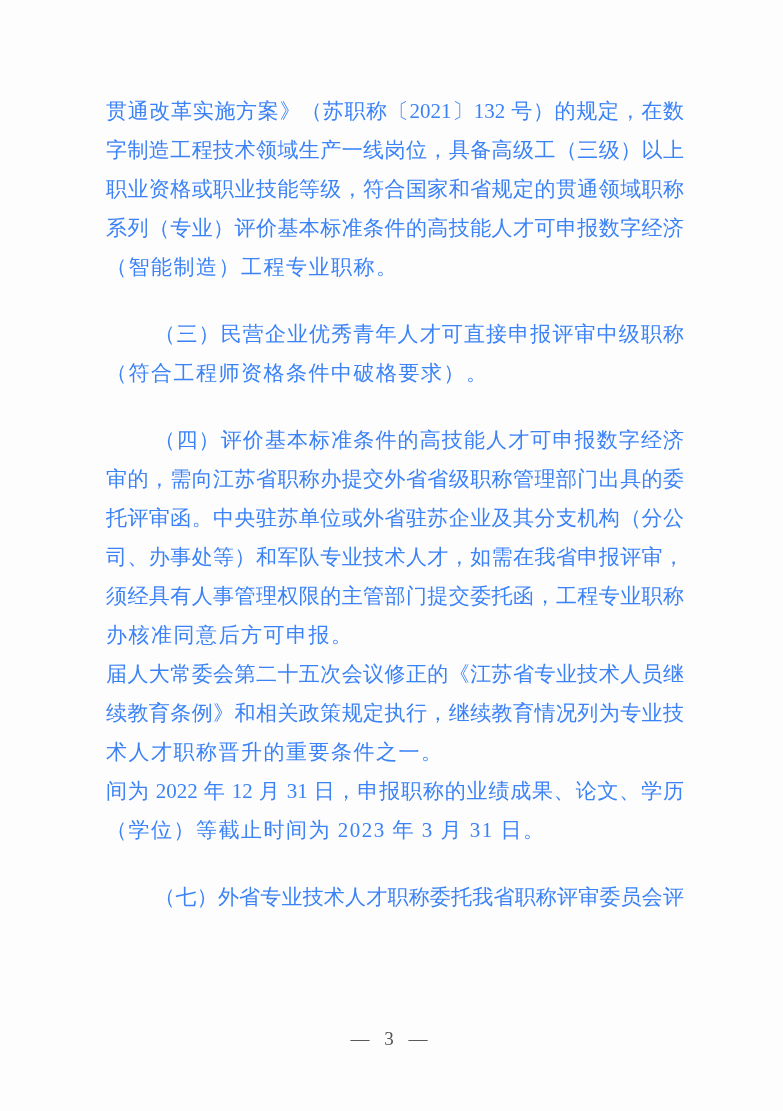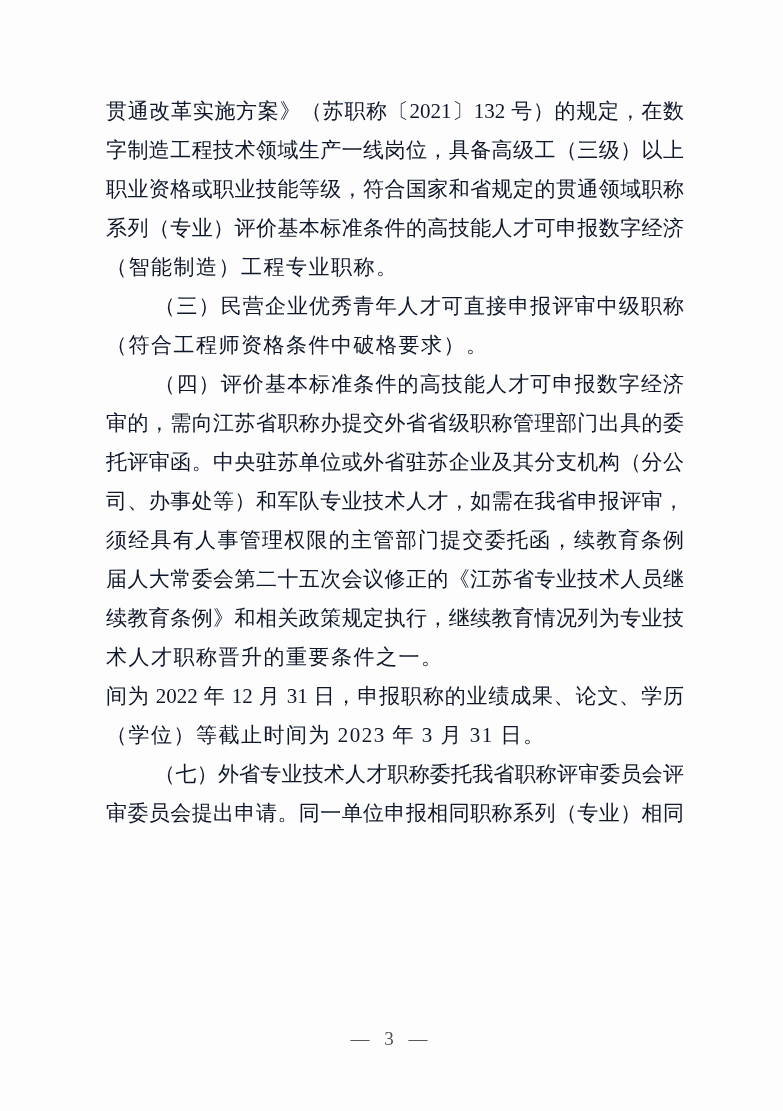--- a/index.html
+++ b/index.html
@@ -33,52 +33,53 @@
     overflow: visible;
     letter-spacing: 1.5px;
   }
   .line.full {
     letter-spacing: 0;
     text-align: justify;
     text-align-last: justify;
   }
   .line.indent {
     text-indent: 2.3em;
+    margin-top: 28px;
   }
   .page-number {
     position: absolute;
     left: 0;
     top: 1024px;
     width: 783px;
     height: 30px;
     line-height: 30px;
     text-align: center;
     font-size: 19px;
     letter-spacing: 5px;
   }
 </style>
 </head>
 <body style="background: rgb(253, 253, 253);">
 
 <div class="scan-page">
-  <div class="text-block" style="color: #0f172a;">
+  <div class="text-block" style="color: #3b82f6;">
       <div class="line full">贯通改革实施方案》（苏职称〔2021〕132 号）的规定，在数</div>
       <div class="line full">字制造工程技术领域生产一线岗位，具备高级工（三级）以上</div>
       <div class="line full">职业资格或职业技能等级，符合国家和省规定的贯通领域职称</div>
       <div class="line full">系列（专业）评价基本标准条件的高技能人才可申报数字经济</div>
       <div class="line">（智能制造）工程专业职称。</div>
       <div class="line full indent">（三）民营企业优秀青年人才可直接申报评审中级职称</div>
       <div class="line">（符合工程师资格条件中破格要求）。</div>
       <div class="line full indent">（四）评价基本标准条件的高技能人才可申报数字经济</div>
       <div class="line full">审的，需向江苏省职称办提交外省省级职称管理部门出具的委</div>
       <div class="line full">托评审函。中央驻苏单位或外省驻苏企业及其分支机构（分公</div>
       <div class="line full">司、办事处等）和军队专业技术人才，如需在我省申报评审，</div>
-      <div class="line full">须经具有人事管理权限的主管部门提交委托函，续教育条例</div>
+      <div class="line full">须经具有人事管理权限的主管部门提交委托函，工程专业职称</div>
+      <div class="line">办核准同意后方可申报。</div>
       <div class="line full">届人大常委会第二十五次会议修正的《江苏省专业技术人员继</div>
       <div class="line full">续教育条例》和相关政策规定执行，继续教育情况列为专业技</div>
       <div class="line">术人才职称晋升的重要条件之一。</div>
       <div class="line full">间为 2022 年 12 月 31 日，申报职称的业绩成果、论文、学历</div>
       <div class="line">（学位）等截止时间为 2023 年 3 月 31 日。</div>
       <div class="line full indent">（七）外省专业技术人才职称委托我省职称评审委员会评</div>
-      <div class="line full">审委员会提出申请。同一单位申报相同职称系列（专业）相同</div>
     </div>
   <div class="page-number" style="color: rgb(82, 82, 82);">— 3 —</div>
 </div>
 
 </body></html>

